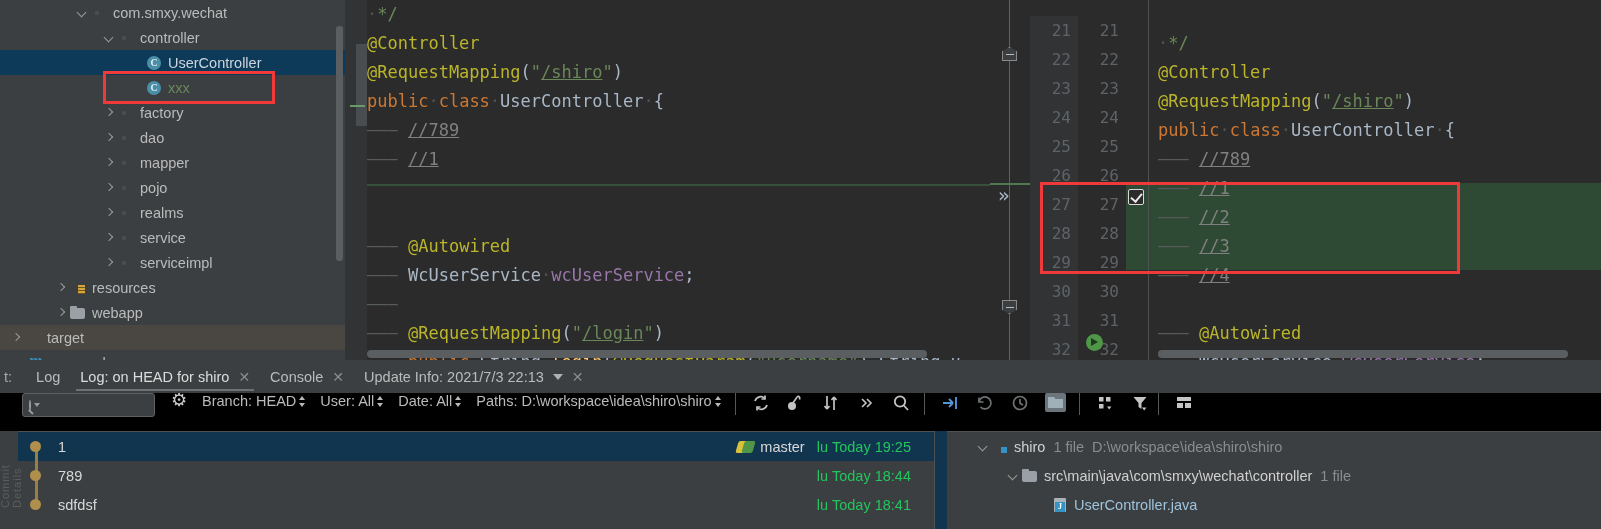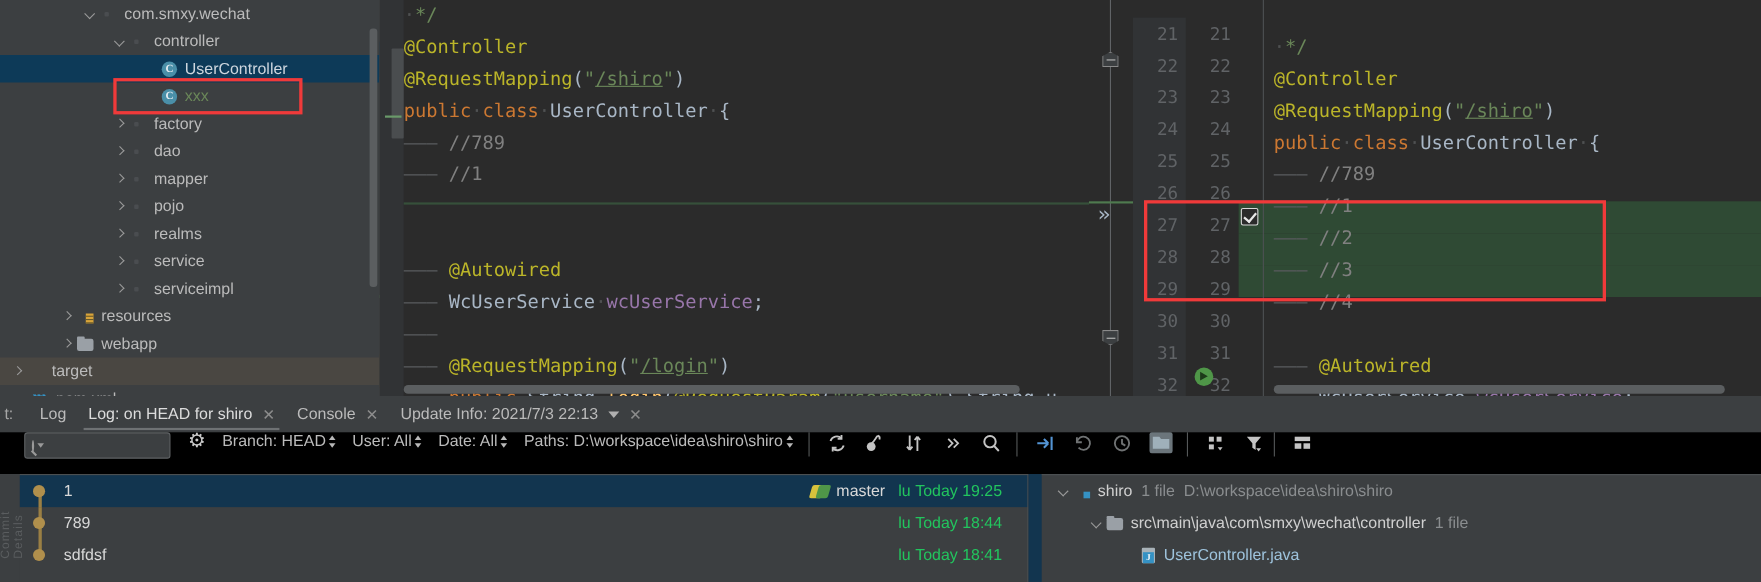--- a/index.html
+++ b/index.html
@@ -91,21 +91,21 @@
     height:29px; line-height:29px; white-space:pre;
     font-family:"DejaVu Sans Mono","Liberation Mono",monospace; font-size:17px;
   }
   #editor-left .code-line { padding-left:22px; }
   .kw { color:#cc7832; }
   .ann { color:#bbb529; }
   .str { color:#6a8759; }
   .strlink { color:#6a8759; text-decoration:underline; }
   .cls { color:#a9b7c6; }
   .fld { color:#9876aa; }
-  .cmt { color:#808080; }
+  .cmt { color:#808080;text-decoration:underline; }
   .mth { color:#ffc66d; }
   .plain { color:#a9b7c6; }
   .ws { color:#4f5152; }
   .indent-guide { color:#585b5d; }
   .gutter-left{
     position:absolute; left:0; top:0; width:22px; height:360px; background:#313335;
   }
   .editor-marker-bar{
     position:absolute; left:0; top:0; width:7px; height:360px; background:#606366;
   }
@@ -746,21 +746,21 @@
       </div>
     </div>
   </div>
 
   <div class="splitter-v"></div>
 
   <div id="changes-tree">
     <div class="chg-leftbar"></div>
     <div class="chg-topline"></div>
 
-    <div style="position:absolute; left:4px; top:1px; width:560px;">
+    <div style="position:absolute; left:20px; top:1px; width:560px;">
       <div class="chg-row">
         <span style="width:22px"></span>
         <span class="arrow down"></span>
         <span class="ico folder-shiro">
             <span class="mk"></span>
           </span>
         <span>shiro</span>
         <span class="dim" style="margin-left:8px">1 file</span>
         <span class="dim" style="margin-left:8px">D:\workspace\idea\shiro\shiro</span>
       </div>

